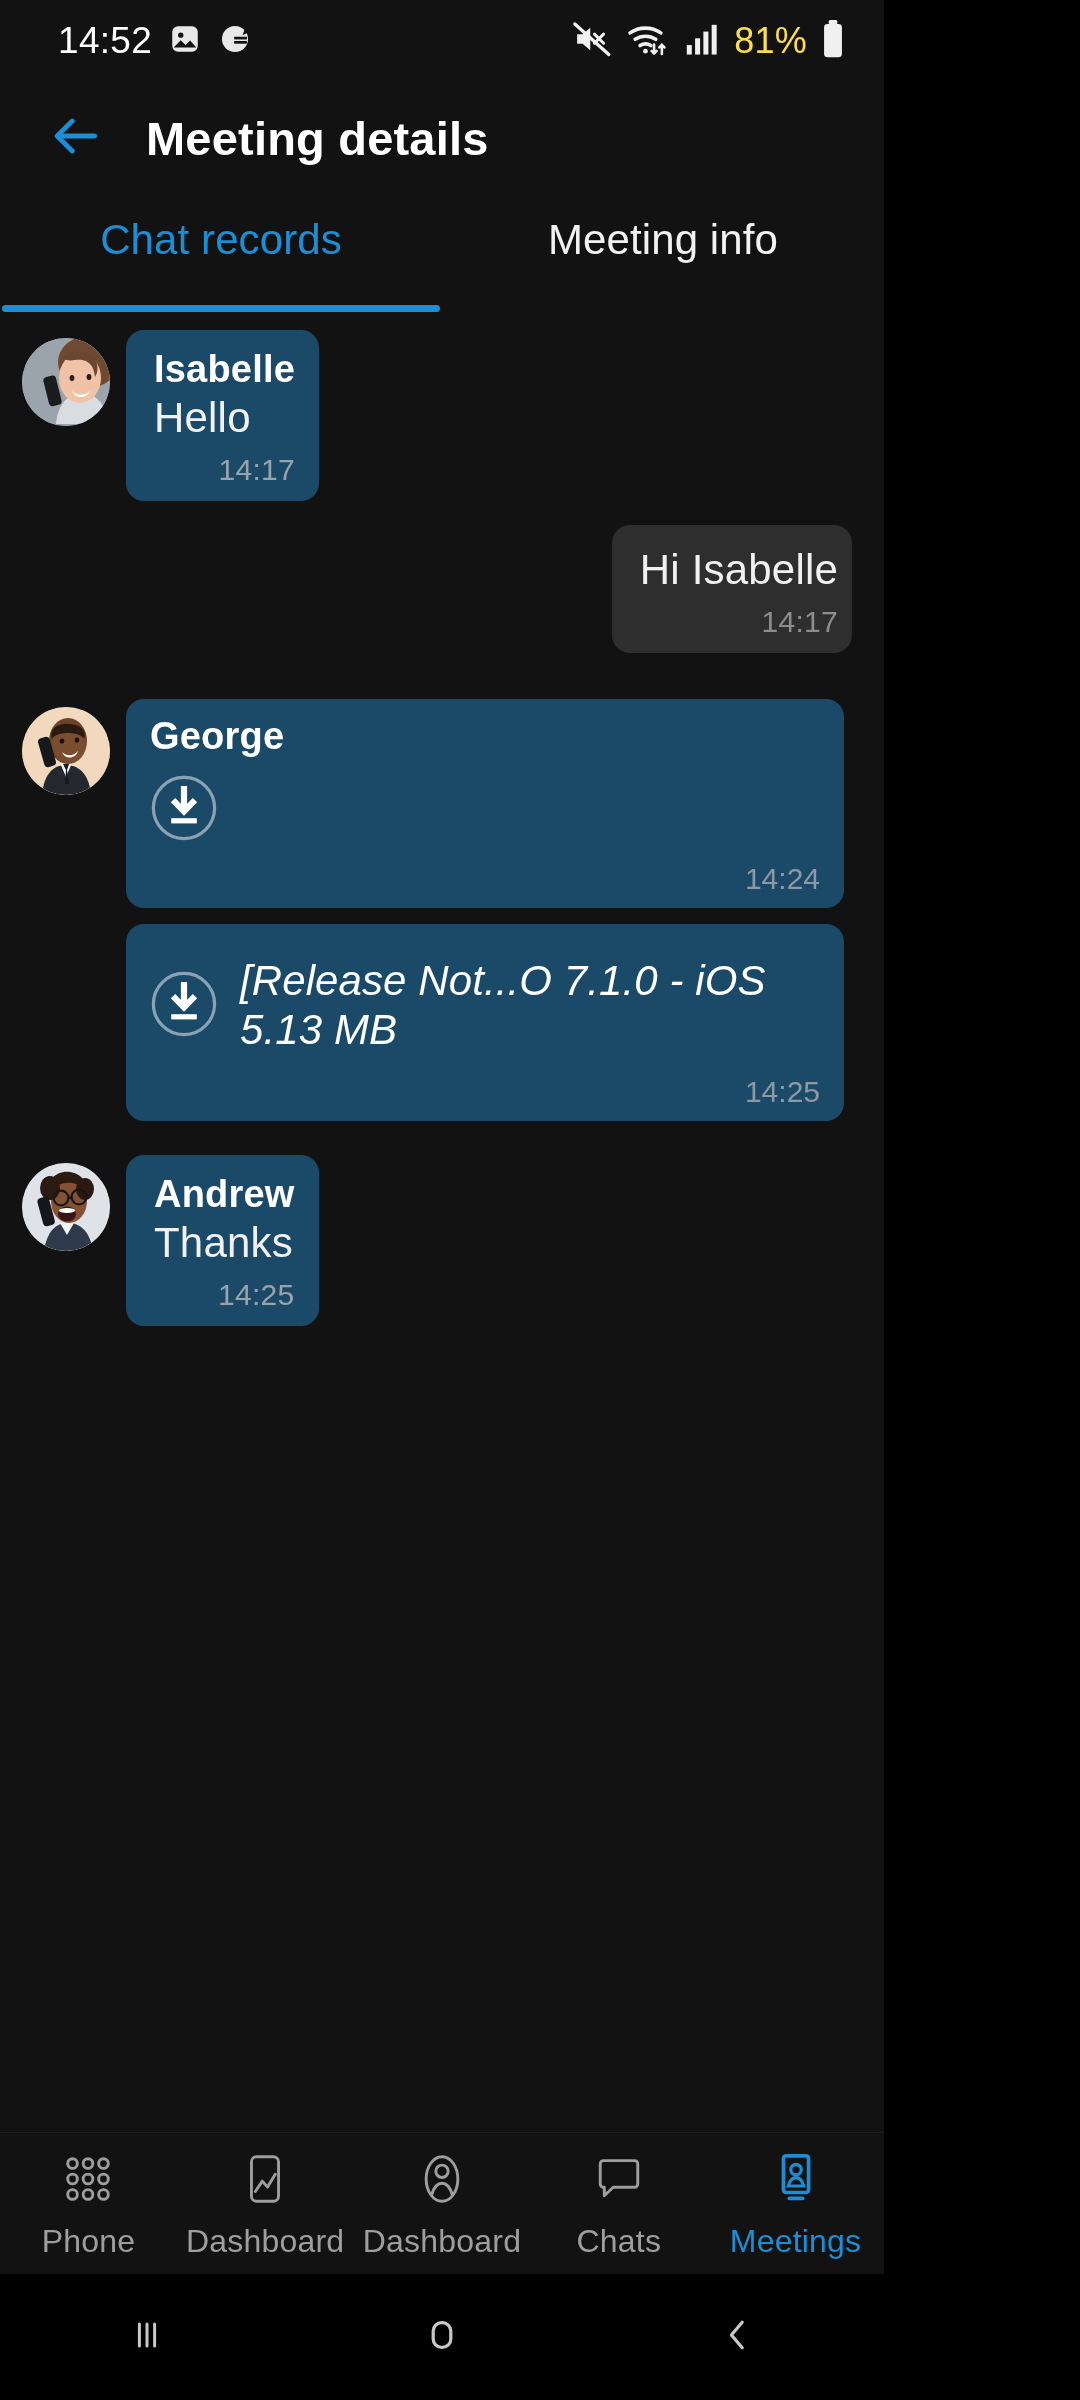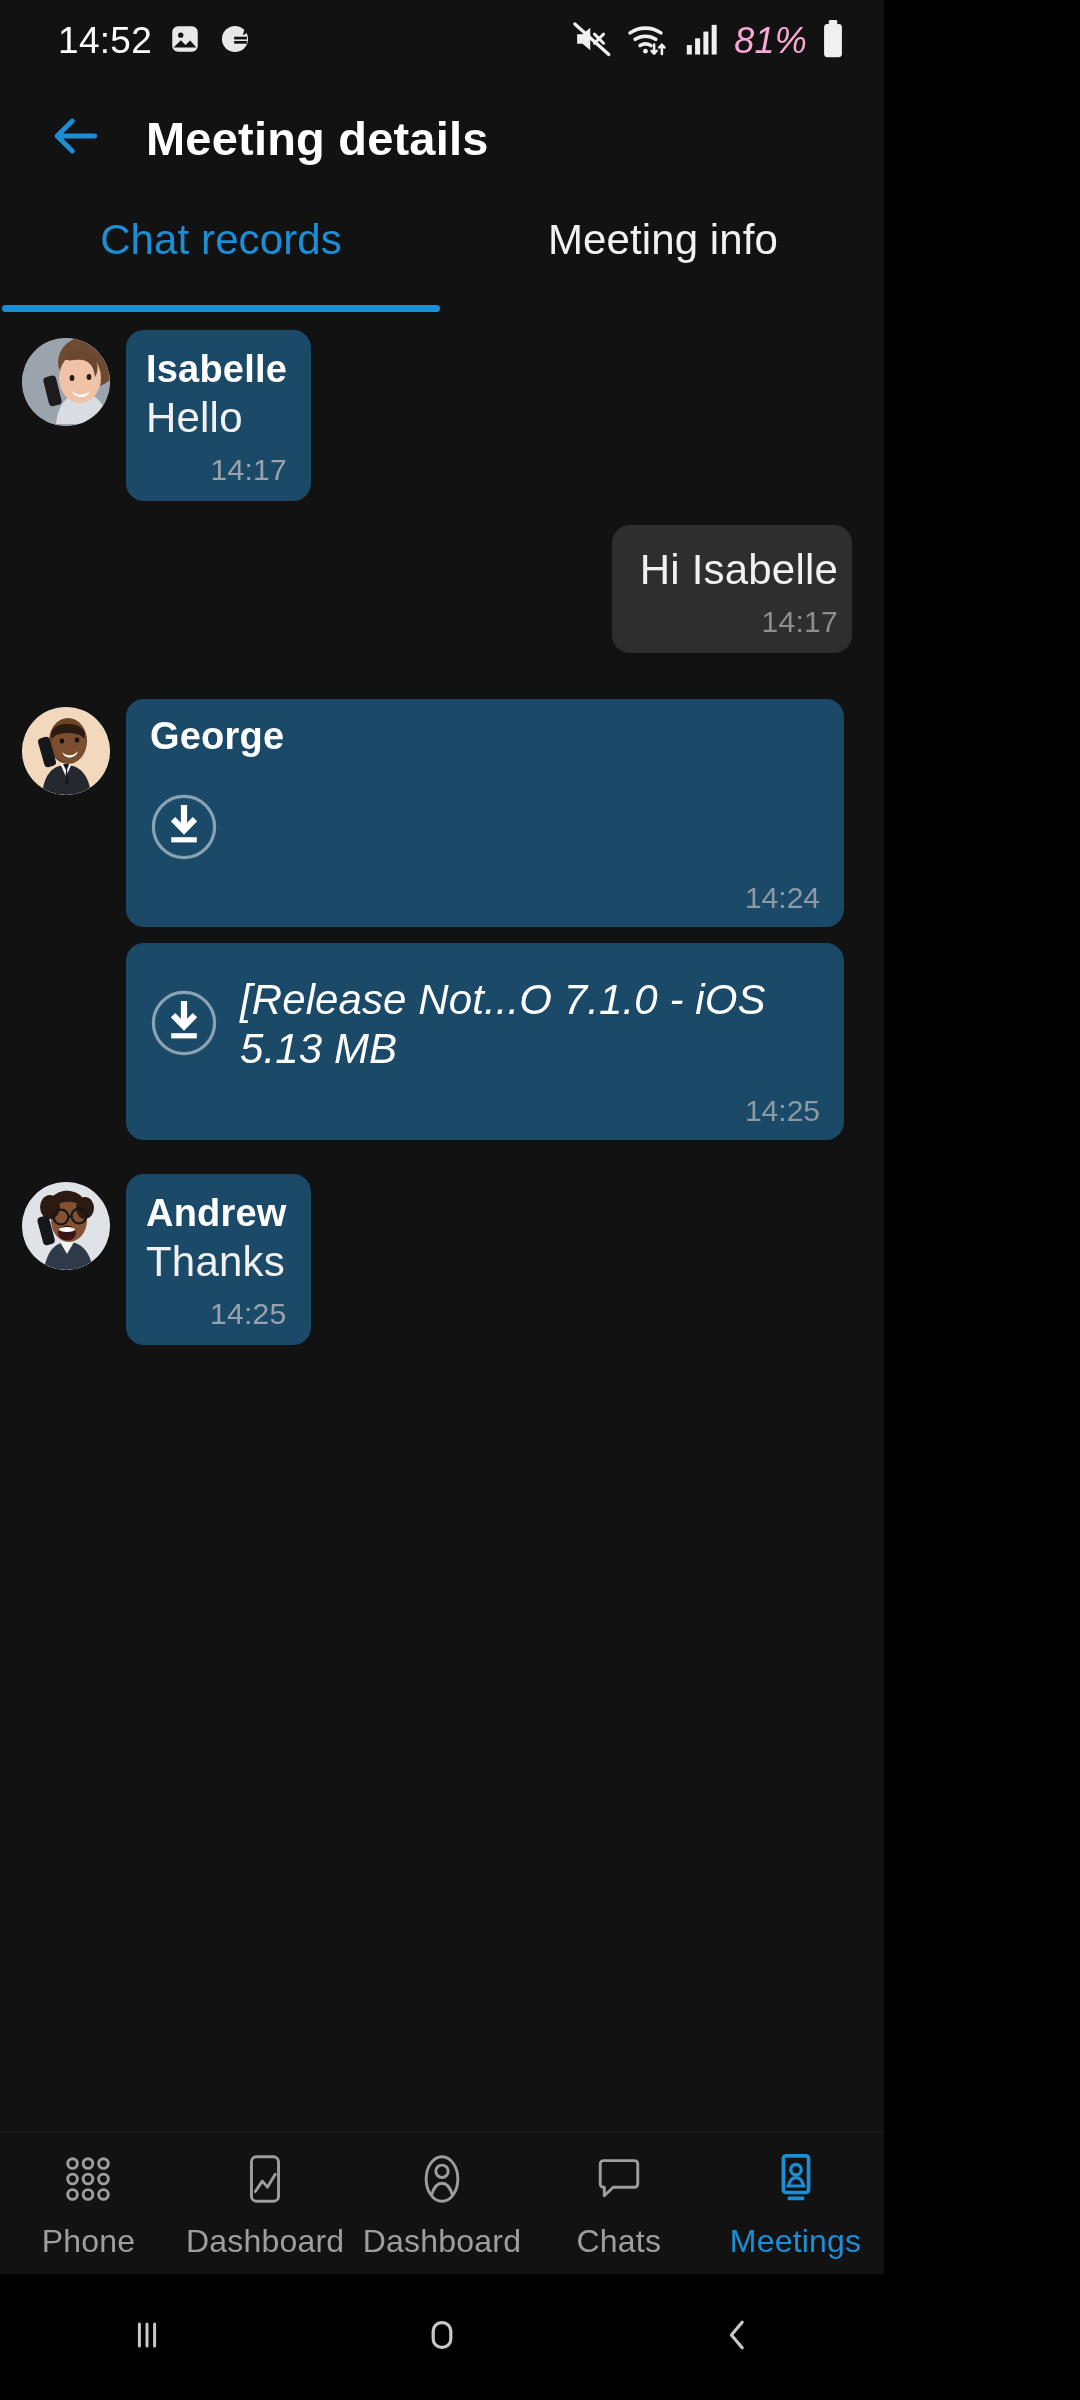--- a/index.html
+++ b/index.html
@@ -19,21 +19,21 @@
   
   .statusbar {
     height:82px; flex:0 0 82px;
     display:flex; align-items:center; justify-content:space-between;
     padding:0 38px 0 58px;
     background:#121212;
   }
   .sb-left { display:flex; align-items:center; gap:16px; }
   .sb-time { color:#fff; font-size:37px; letter-spacing:.3px; }
   .sb-right { display:flex; align-items:center; gap:13px; }
-  .sb-pct { color:#f9a8d4; font-size:36px; letter-spacing:.2px;font-style:italic; }
+  .sb-pct { color:#fde047; font-size:36px; letter-spacing:.2px; }
   .sb-ico { display:block; }
 
   
   .header {
     height:112px; flex:0 0 112px;
     display:flex; align-items:center;
     padding-left:48px; gap:42px;
     background:#121212;
   }
   .back-btn { width:56px; height:56px; display:flex; align-items:center; justify-content:center; }
@@ -71,21 +71,21 @@
   .avatar {
     width:88px; height:88px; border-radius:50%;
     flex:0 0 88px; margin-right:16px; margin-top:8px;
     overflow:hidden; position:relative; background:#b7bcc4;
   }
   .avatar svg { display:block; width:100%; height:100%; }
 
   .bubble {
     background:#1b4a69;
     border-radius:18px;
-    padding:18px 24px 14px 20px;
+    padding:18px 24px 14px 28px;
     position:relative;
     max-width:730px;
   }
   .bubble.out { background:#2e2e2e; border-radius:18px; padding:20px 14px 14px 28px; }
   .sender {
     color:#ffffff; font-size:38px; font-weight:700;
     line-height:1.12; margin-bottom:2px; letter-spacing:.2px;
   }
   .body-text {
     color:#f1f1f1; font-size:42px; line-height:1.2; letter-spacing:.2px;
@@ -265,21 +265,21 @@
             <ellipse cx="47" cy="36" rx="17" ry="20" fill="#7a4e2e"></ellipse>
             <path d="M30 24c4-9 26-10 32 0 1 3 1 6 0 8-4-8-28-8-32 0-1-2-1-5 0-8z" fill="#2b1a10"></path>
             <ellipse cx="40" cy="34" rx="2.3" ry="2.6" fill="#1b1008"></ellipse>
             <ellipse cx="55" cy="33" rx="2.3" ry="2.6" fill="#1b1008"></ellipse>
             <path d="M40 45c5 5 12 4 16-1-2 8-13 9-16 1z" fill="#fff"></path>
             <rect x="19" y="30" width="12" height="30" rx="4" fill="#17181b" transform="rotate(-16 25 45)"></rect>
           </g>
         </svg>
       </div>
       <div class="bubble file" style="width:720px;">
-        <div class="sender" style="margin-bottom:21px;">George</div>
+        <div class="sender" style="margin-bottom:2px;">George</div>
         <div class="file-inner">
           <span class="dl-icon">
             <svg width="68" height="68" viewBox="0 0 34 34">
               <circle cx="17" cy="17" r="15.3" stroke="#8aa3b4" stroke-width="1.6" fill="none"></circle>
               <path d="M17 7.5v10.3M12.6 14.2 17 18.7l4.4-4.5" stroke="#fff" stroke-width="3.1" fill="none" stroke-linecap="square"></path>
               <rect x="10.6" y="22.1" width="12.8" height="2.6" fill="#fff"></rect>
             </svg>
           </span>
         </div>
         <div class="file-time">14:24</div>

